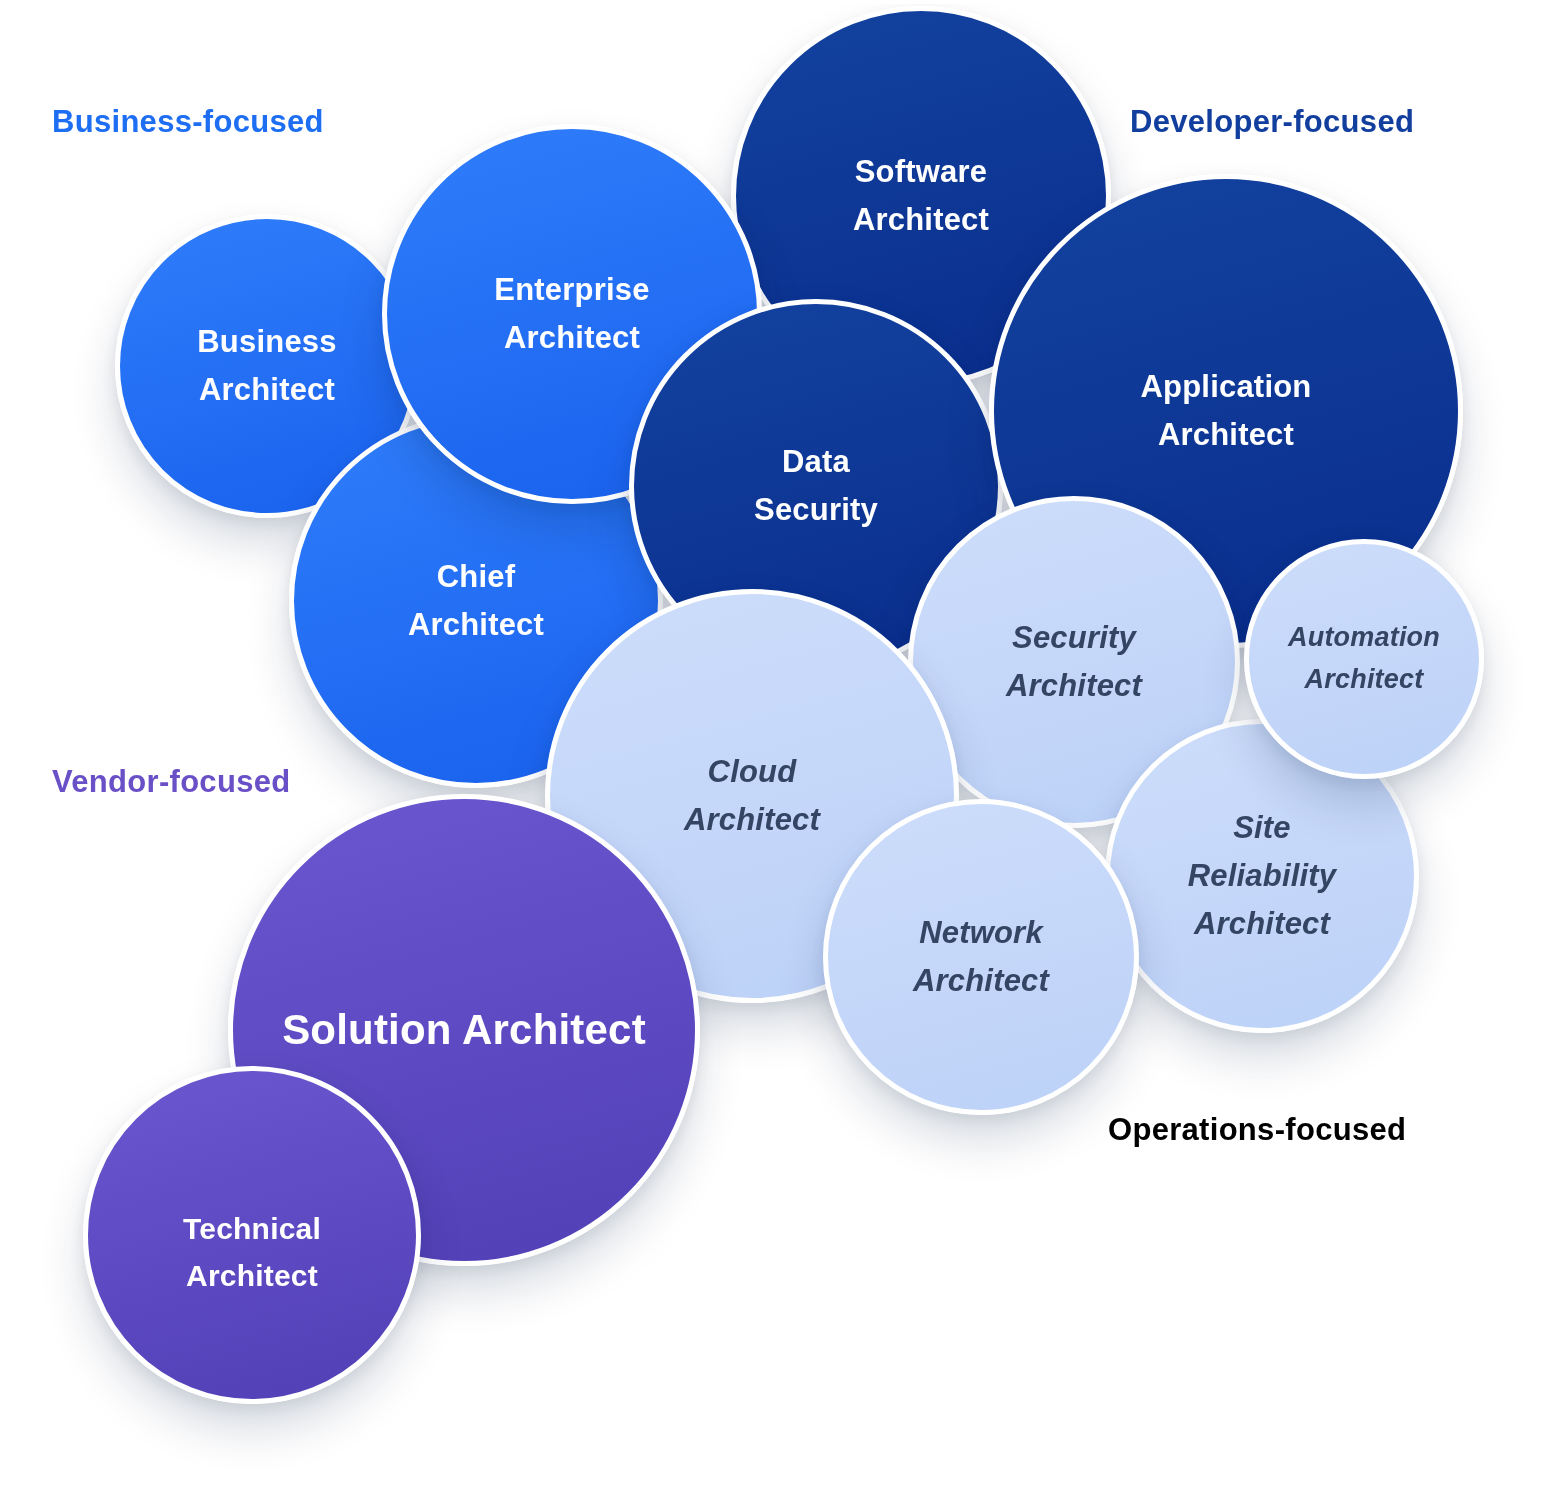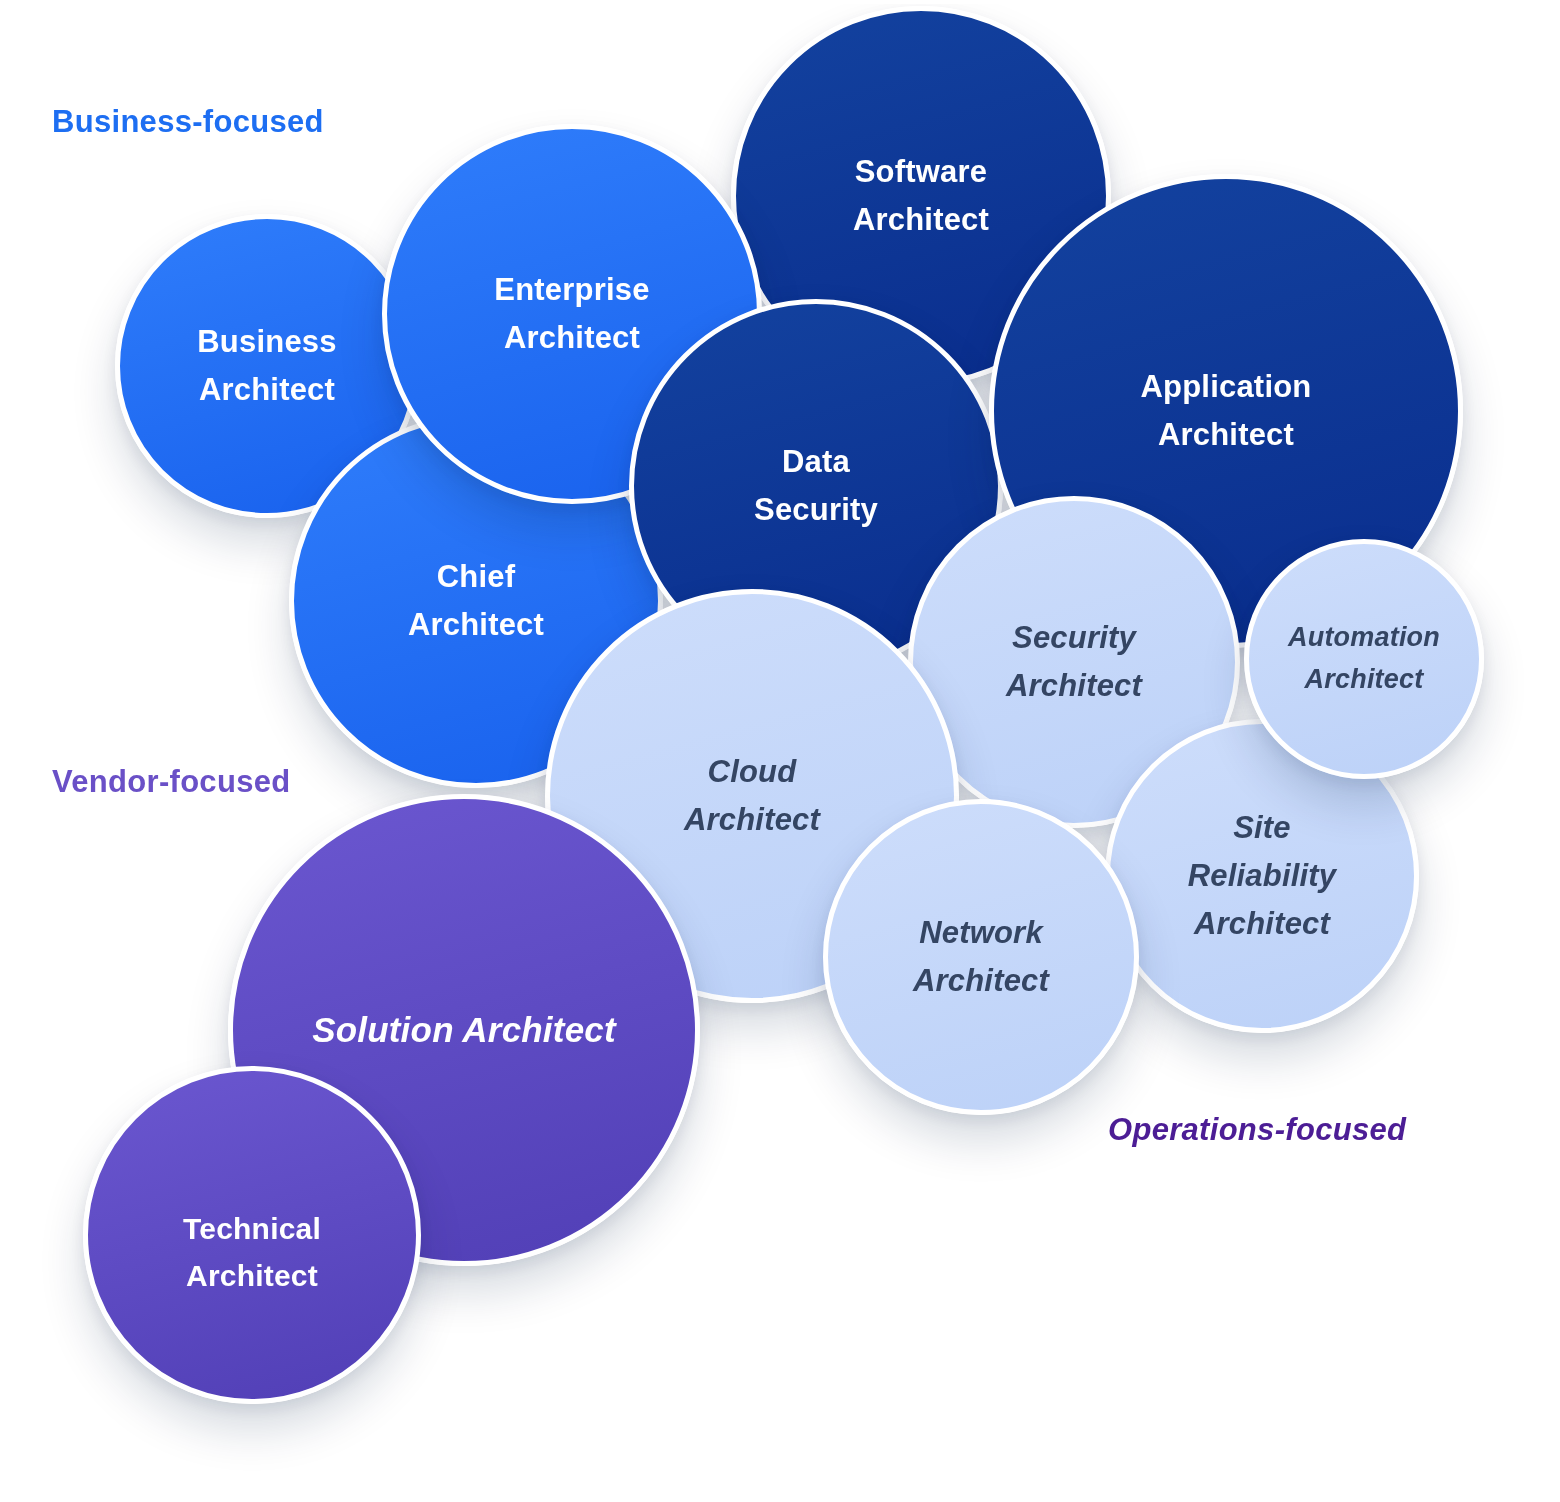--- a/index.html
+++ b/index.html
@@ -34,39 +34,40 @@
   .theme-developer  { background: linear-gradient(165deg, #13429f 0%, #0a2e8e 95%); }
   .theme-operations { background: linear-gradient(165deg, #cdddfb 0%, #bdd2f8 95%); font-style: italic; }
   .theme-vendor     { background: linear-gradient(165deg, #6b57d0 0%, #5240b7 95%); }
   .theme-business .bubble-label,
   .theme-developer .bubble-label,
   .theme-vendor .bubble-label { color: #ffffff; }
   .theme-operations .bubble-label { color: #344563; }
 
   .fs-27 .bubble-label { font-size: 27px; }
   .fs-30 .bubble-label { font-size: 30px; margin-top: 35px; }
-  .fs-33 .bubble-label { font-size: 35px; font-style: italic; }
+  .fs-33 .bubble-label { font-size: 42px; }
 
   .group-label {
     position: absolute;
     font-weight: bold;
     font-size: 31px;
     letter-spacing: 0.3px;
   }
   .group-business   { color: #1d6ef2; }
   .group-developer  { color: #123f9e; }
   .group-vendor     { color: #6a50c7; }
-  .group-operations { color: #4c1d95; font-style: italic; }
+  .group-operations { color: #000000; }
 </style>
 </head>
 <body>
 
 <div class="canvas">
 
   <div class="group-label group-business" style="left:44px; top:96px;">Business-focused</div>
+  <div class="group-label group-developer" style="left:1122px; top:96px;">Developer-focused</div>
   <div class="group-label group-vendor" style="left:44px; top:756px;">Vendor-focused</div>
   <div class="group-label group-operations" style="left:1100px; top:1104px;">Operations-focused</div>
 
   <div class="bubble theme-business" style="left:111px; top:210px; width:304px; height:304px;">
     <span class="bubble-label">Business
 Architect</span>
   </div>
 
   <div class="bubble theme-developer" style="left:727px; top:2px; width:380px; height:380px;">
     <span class="bubble-label">Software

